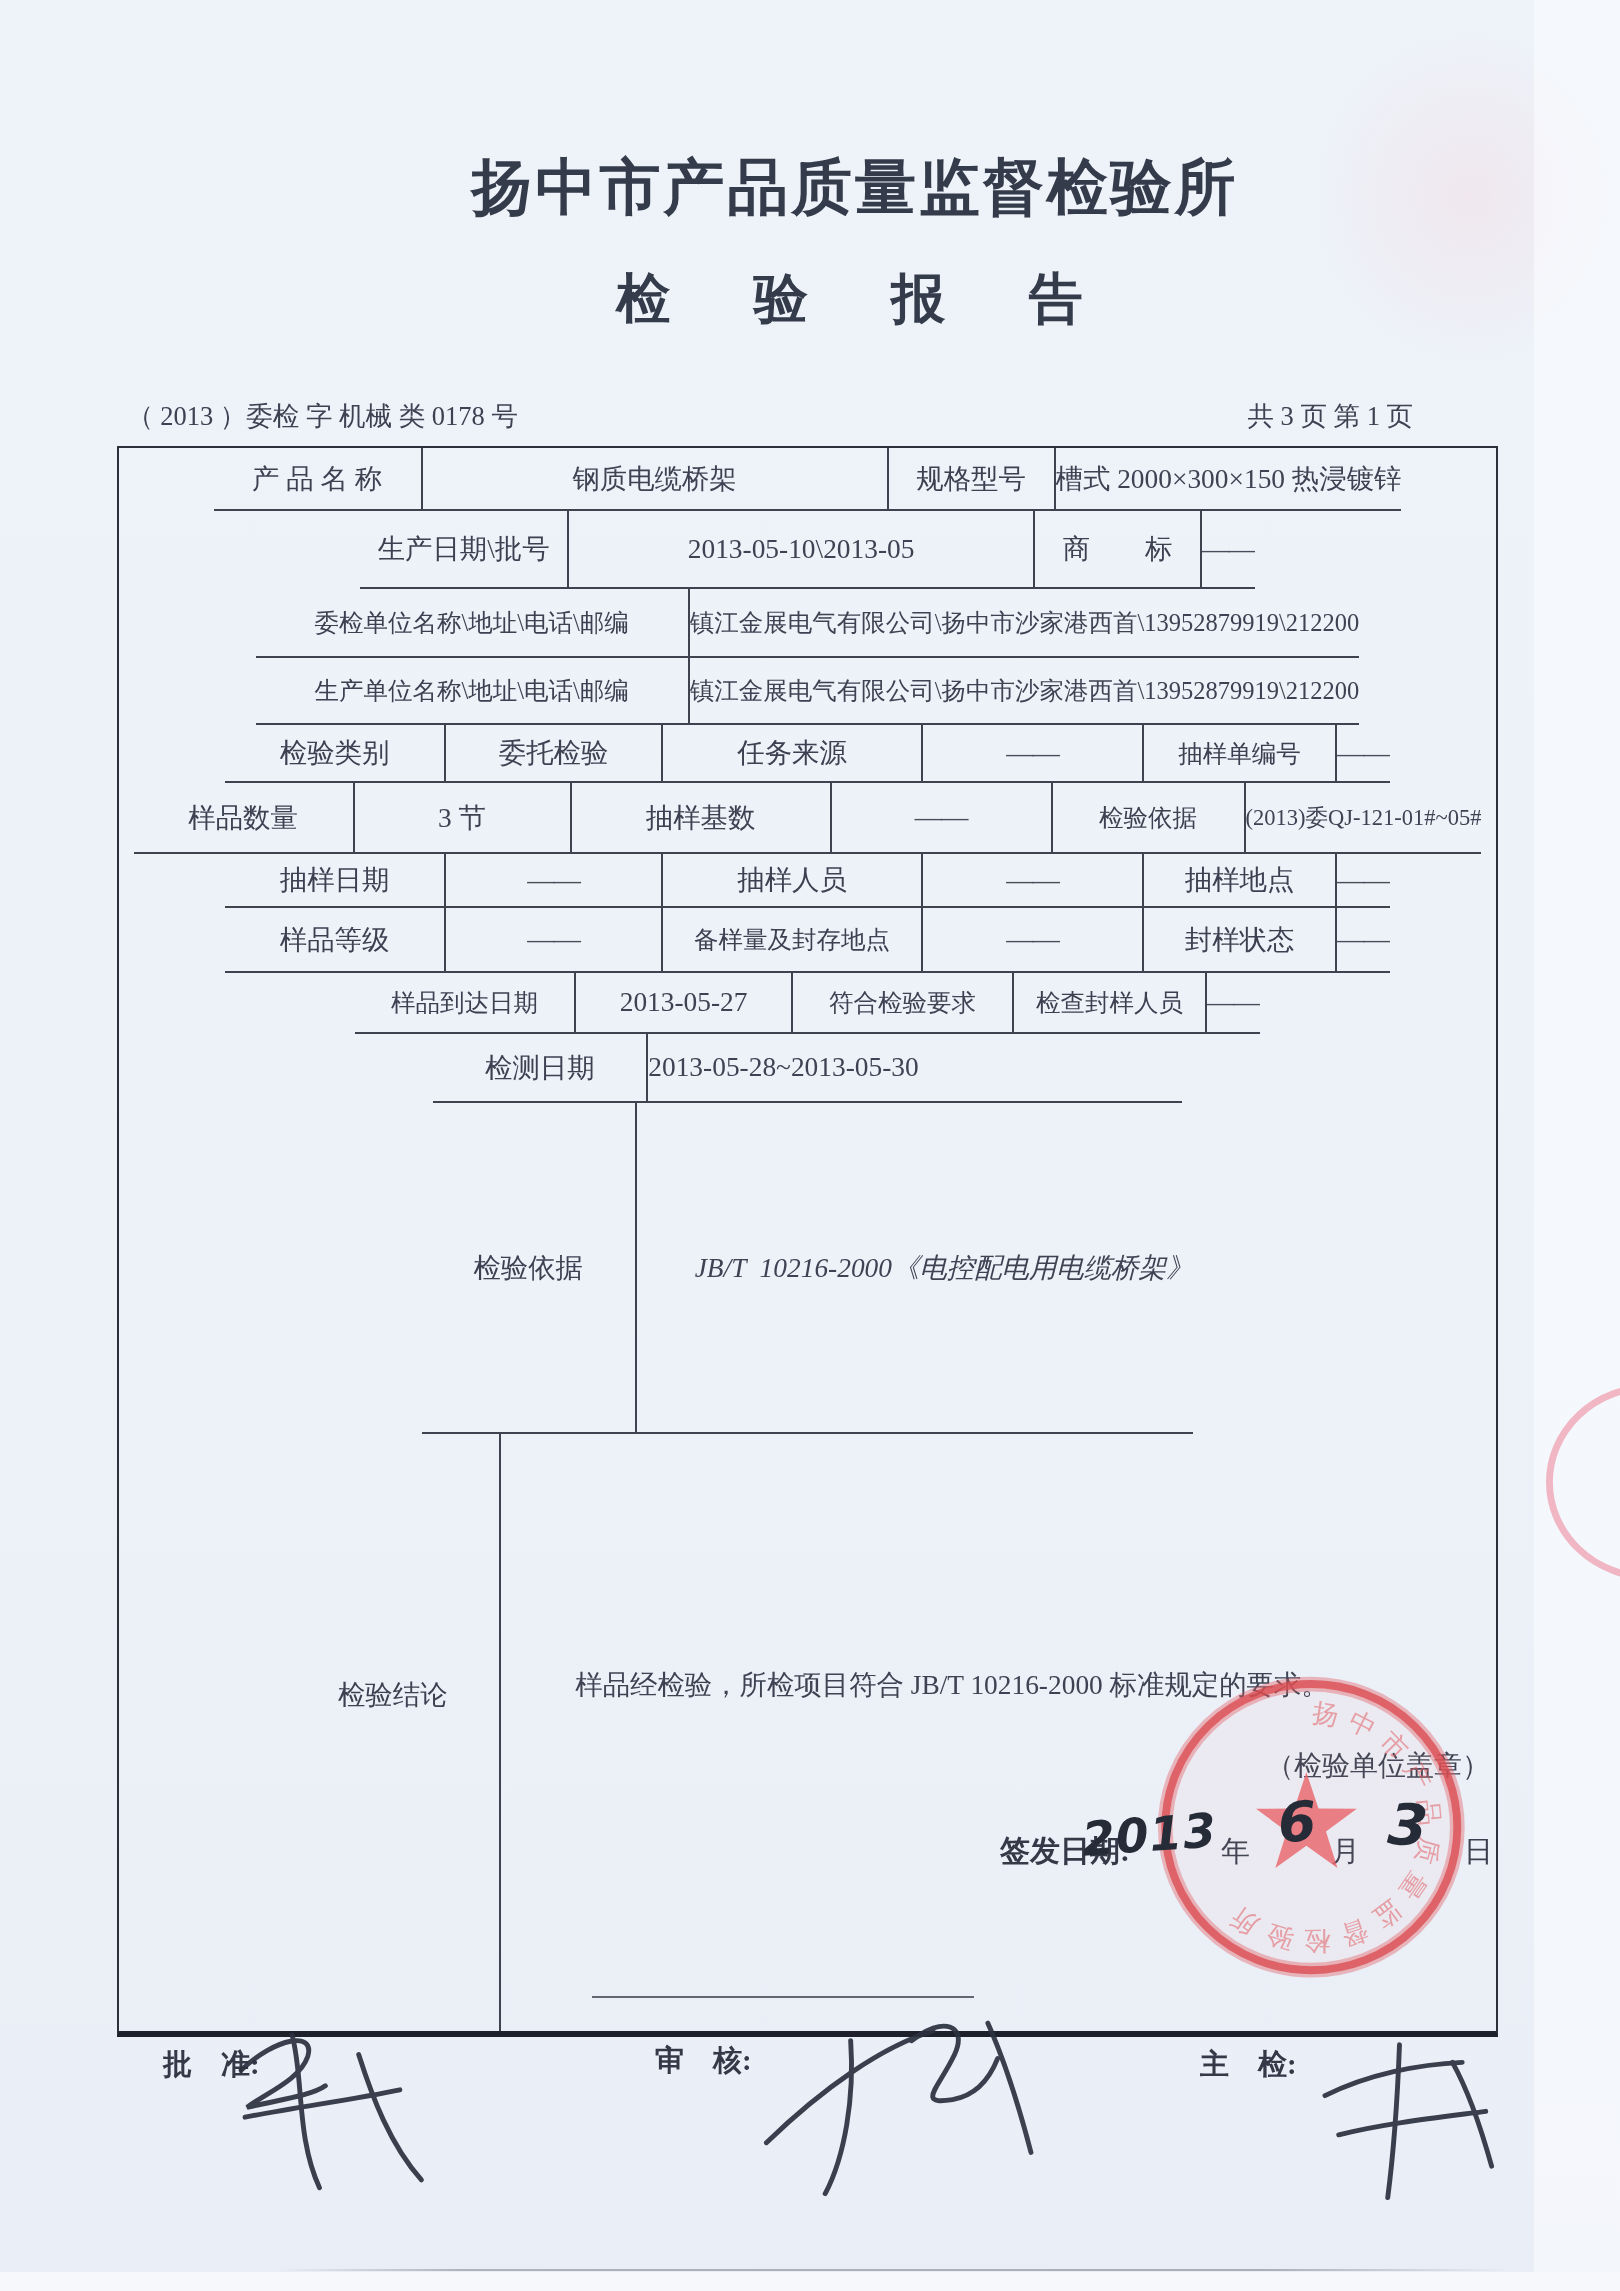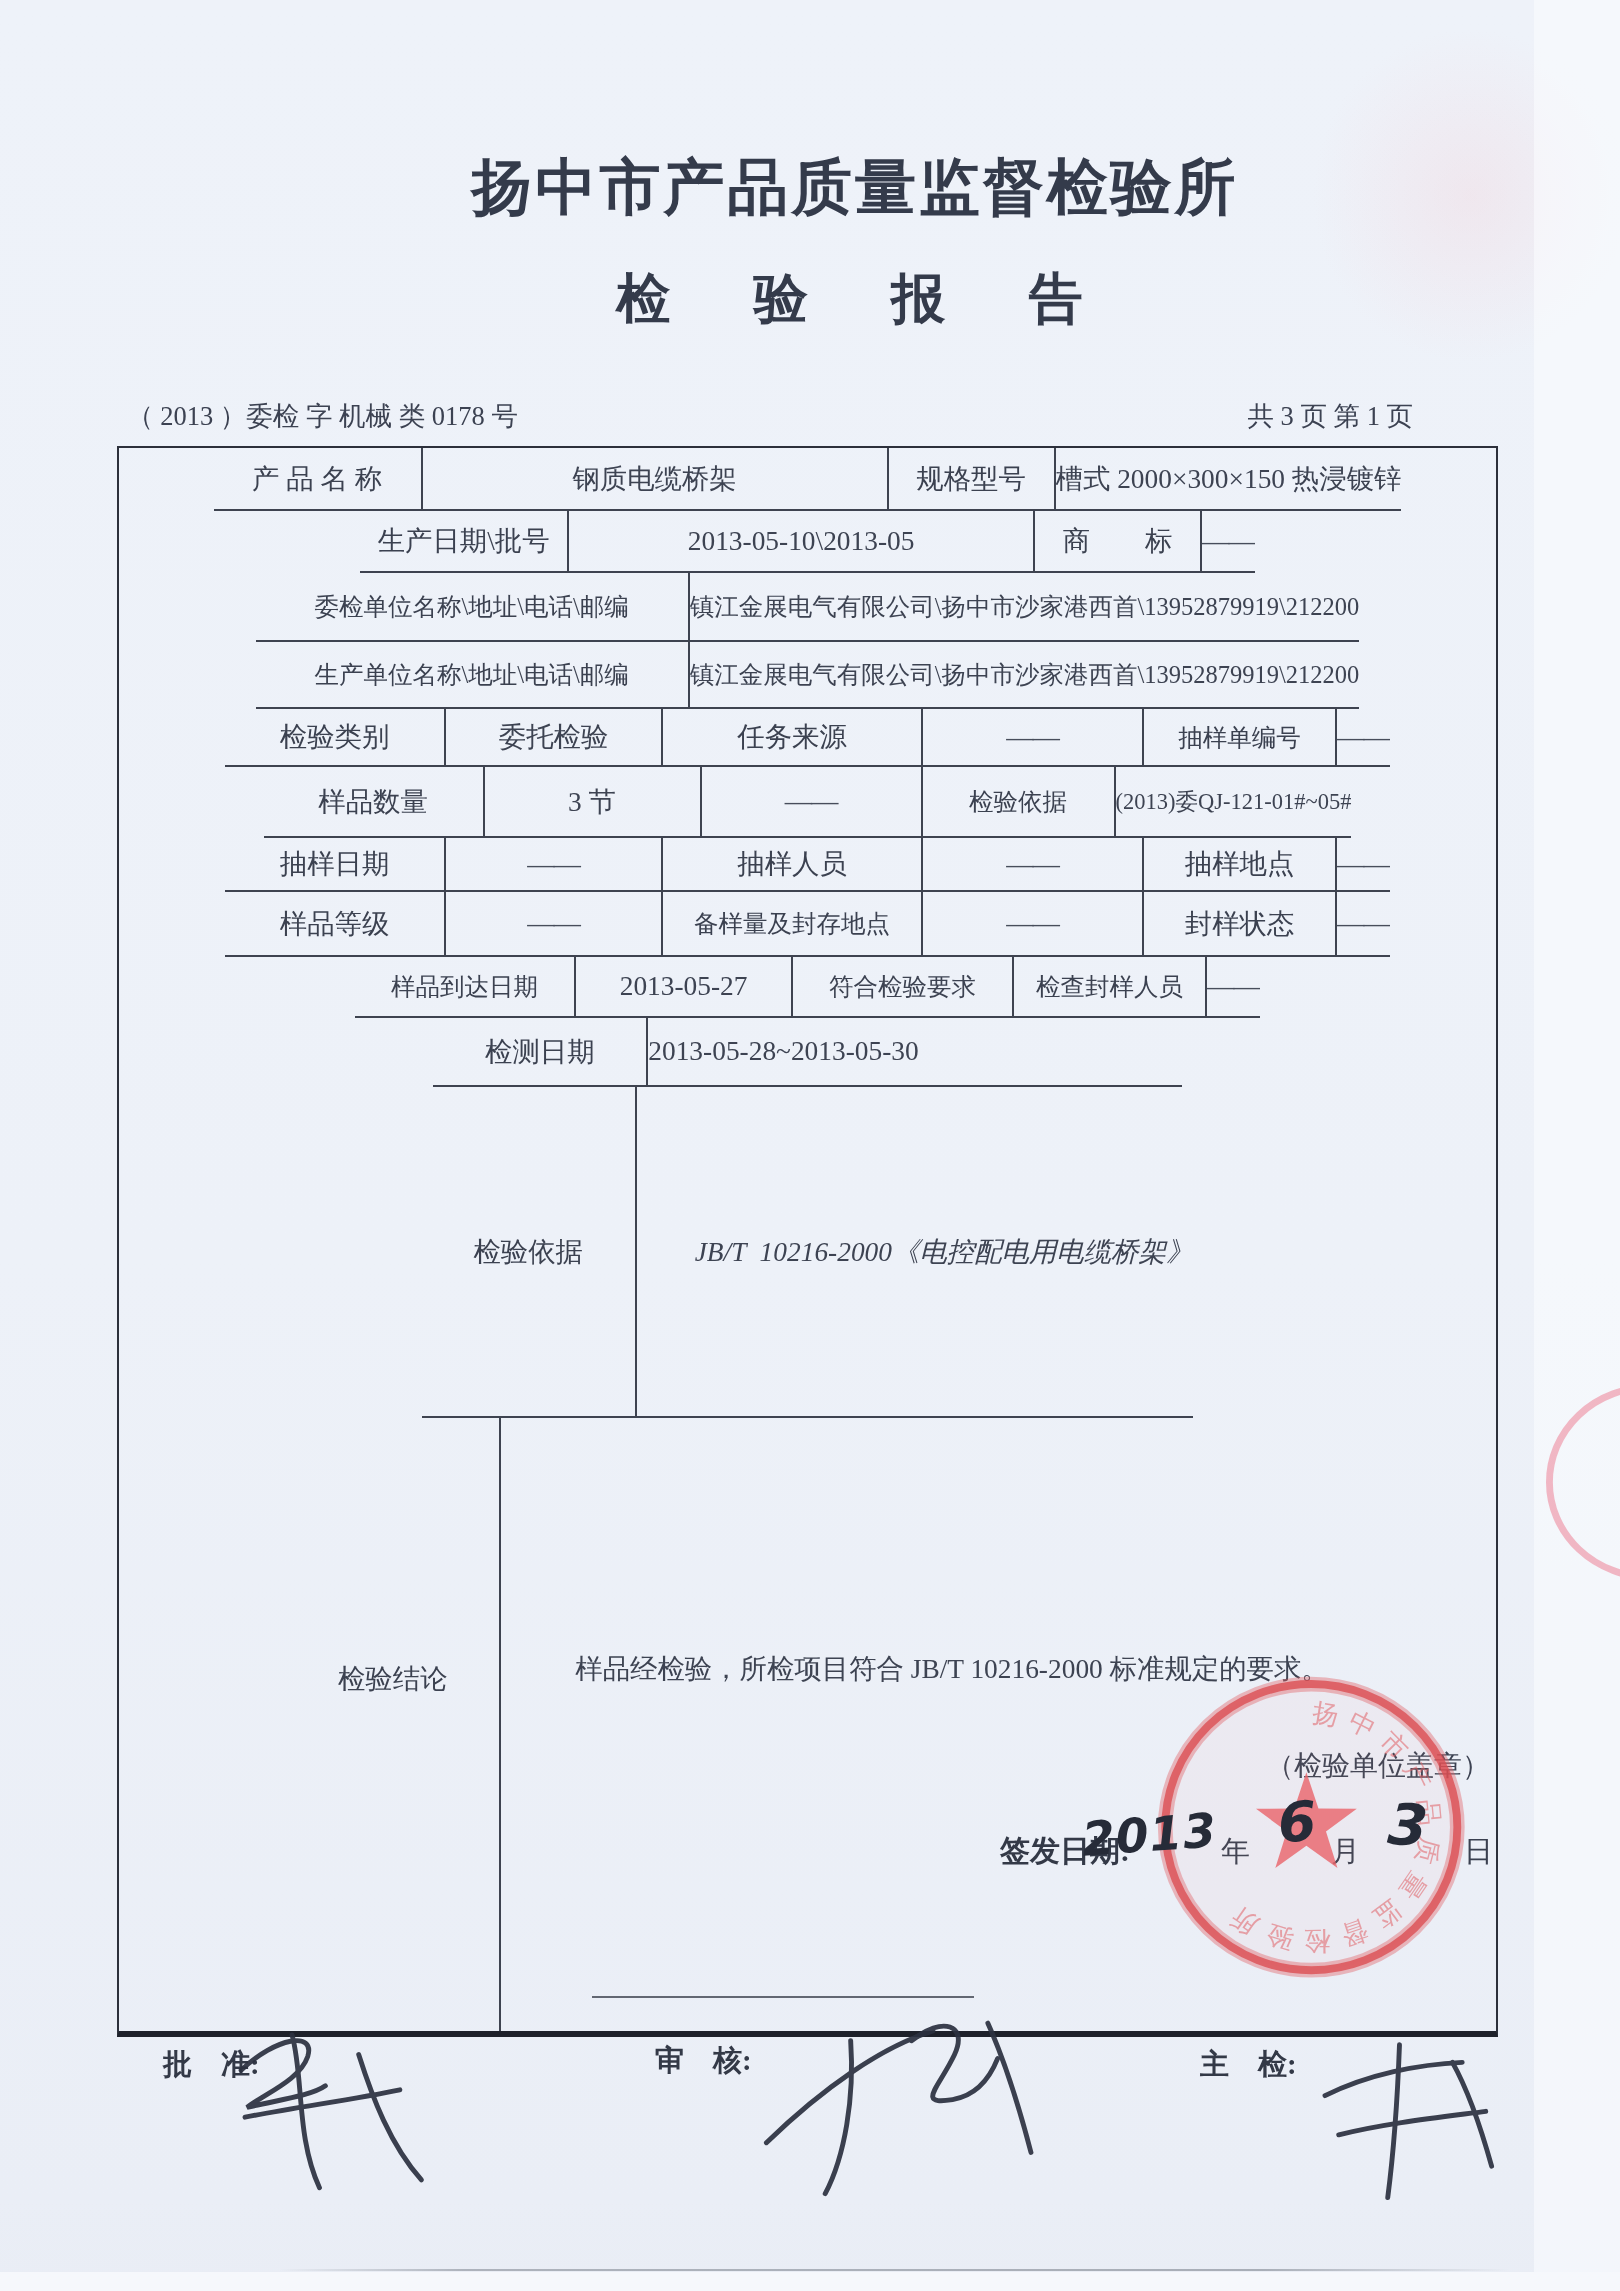--- a/index.html
+++ b/index.html
@@ -46,21 +46,21 @@
   .dash{letter-spacing:-1px;color:#474d5b;}
   .small{font-size:24.5px;}
   .tiny{font-size:22.5px;}
   
   .cwA1{flex:0 0 209px}.cwA2{flex:0 0 466px}.cwA3{flex:0 0 167px}
   .cwB1{flex:0 0 434px}
   .cwC1{flex:0 0 221px}.cwC2{flex:0 0 217px}.cwC3{flex:0 0 260px}.cwC4{flex:0 0 221px}.cwC5{flex:0 0 193px}
   .cwD1{flex:0 0 215px}
   .grow{flex:1 1 auto}
   
-  .rh64{height:63px}.rh63{height:62px}.rh64b{height:69px}.rh68{height:67px}
+  .rh64{height:63px}.rh63{height:78px}.rh64b{height:69px}.rh68{height:67px}
   .rh59{height:58px}.rh72{height:71px}.rh55{height:54px}.rh66{height:65px}
   .rh62{height:61px}.rh70{height:69px}.rh338{height:331px}.rhGrow{flex:1 1 auto}.rh73{height:72px}
   
   .c-basis-val{justify-content:flex-start;padding-left:58px;font-style:italic;}
   .c-date-val{justify-content:center;padding-right:263px;}
   .c-concl-label{align-items:flex-start;padding-top:243px;}
   .c-concl-val{align-items:flex-start;justify-content:flex-start;padding-top:233px;padding-left:74px;}
 
   
   .abs{position:absolute;white-space:pre;}
@@ -130,20 +130,21 @@
       <div class="tc cwC2">委托检验</div>
       <div class="tc lbl cwC3">任务来源</div>
       <div class="tc dash cwC4">——</div>
       <div class="tc lbl small cwC5">抽样单编号</div>
       <div class="tc dash grow">——</div>
     </div>
 
     <div class="trow rh72">
       <div class="tc lbl cwC1">样品数量</div>
       <div class="tc cwC2">3 节</div>
+      <div class="tc lbl cwC3">抽样基数</div>
       <div class="tc dash cwC4">——</div>
       <div class="tc lbl small cwC5">检验依据</div>
       <div class="tc tiny grow">(2013)委QJ-121-01#~05#</div>
     </div>
 
     <div class="trow rh55">
       <div class="tc lbl cwC1">抽样日期</div>
       <div class="tc dash cwC2">——</div>
       <div class="tc lbl cwC3">抽样人员</div>
       <div class="tc dash cwC4">——</div>

